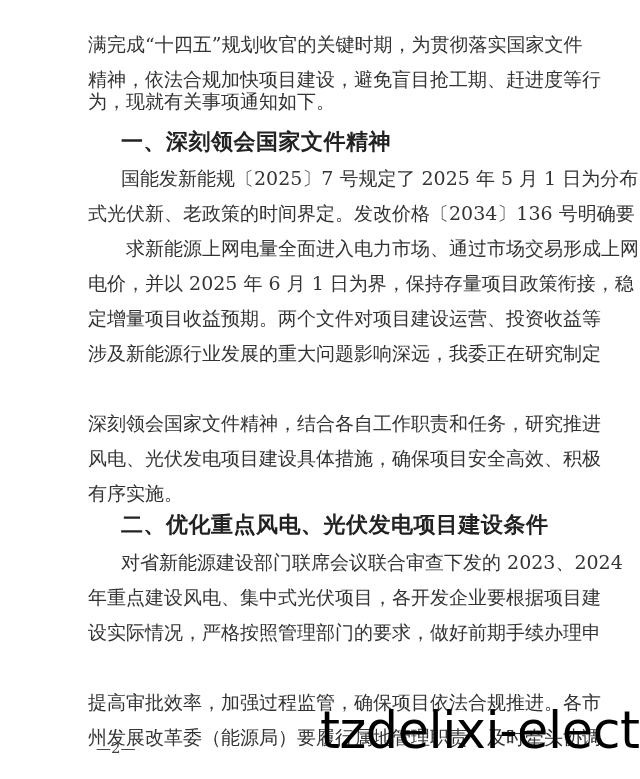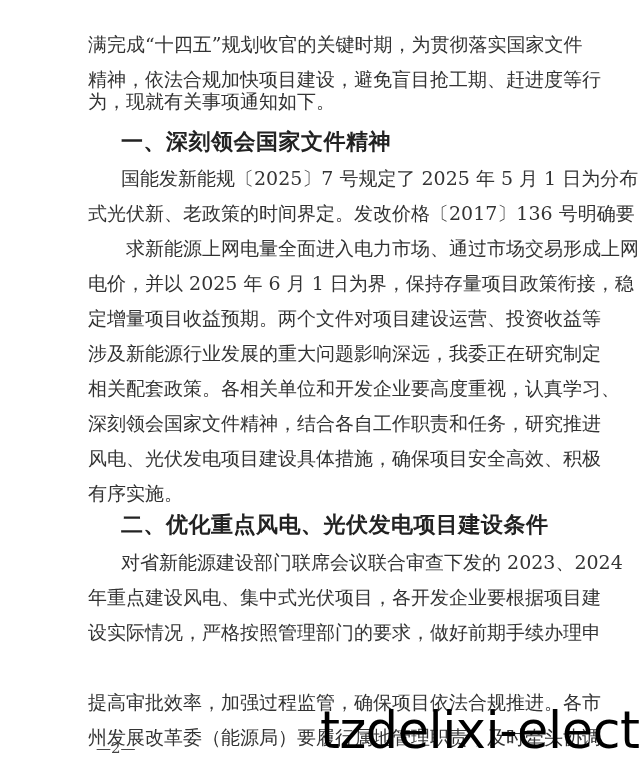--- a/index.html
+++ b/index.html
@@ -80,26 +80,25 @@
 <body>
 
 <div class="page">
 
   <div class="line" style="top:31px;">满完成“十四五”规划收官的关键时期，为贯彻落实国家文件</div>
   <div class="line" style="top:66px;">精神，依法合规加快项目建设，避免盲目抢工期、赶进度等行</div>
   <div class="line last" style="top:88px;">为，现就有关事项通知如下。</div>
 
   <div class="heading" style="top:129px;">一、深刻领会国家文件精神</div>
   <div class="line indent" style="top:165px;">国能发新能规〔2025〕7 号规定了 2025 年 5 月 1 日为分布</div>
-  <div class="line" style="top:200px;">式光伏新、老政策的时间界定。发改价格〔2017〕136 号明确要</div>
+  <div class="line" style="top:200px;">式光伏新、老政策的时间界定。发改价格〔2034〕136 号明确要</div>
   <div class="line" style="top:235px;margin-left:38px;">求新能源上网电量全面进入电力市场、通过市场交易形成上网</div>
   <div class="line" style="top:270px;">电价，并以 2025 年 6 月 1 日为界，保持存量项目政策衔接，稳</div>
   <div class="line" style="top:305px;">定增量项目收益预期。两个文件对项目建设运营、投资收益等</div>
   <div class="line" style="top:340px;">涉及新能源行业发展的重大问题影响深远，我委正在研究制定</div>
-  <div class="line" style="top:375px;">相关配套政策。各相关单位和开发企业要高度重视，认真学习、</div>
   <div class="line" style="top:410px;">深刻领会国家文件精神，结合各自工作职责和任务，研究推进</div>
   <div class="line" style="top:445px;">风电、光伏发电项目建设具体措施，确保项目安全高效、积极</div>
   <div class="line last" style="top:480px;">有序实施。</div>
 
   <div class="heading" style="top:512px;">二、优化重点风电、光伏发电项目建设条件</div>
   <div class="line indent" style="top:549px;">对省新能源建设部门联席会议联合审查下发的 2023、2024</div>
   <div class="line" style="top:584px;">年重点建设风电、集中式光伏项目，各开发企业要根据项目建</div>
   <div class="line" style="top:619px;">设实际情况，严格按照管理部门的要求，做好前期手续办理申</div>
   <div class="line" style="top:689px;">提高审批效率，加强过程监管，确保项目依法合规推进。各市</div>
   <div class="line" style="top:724px;">州发展改革委（能源局）要履行属地管理职责，及时牵头协调</div>

